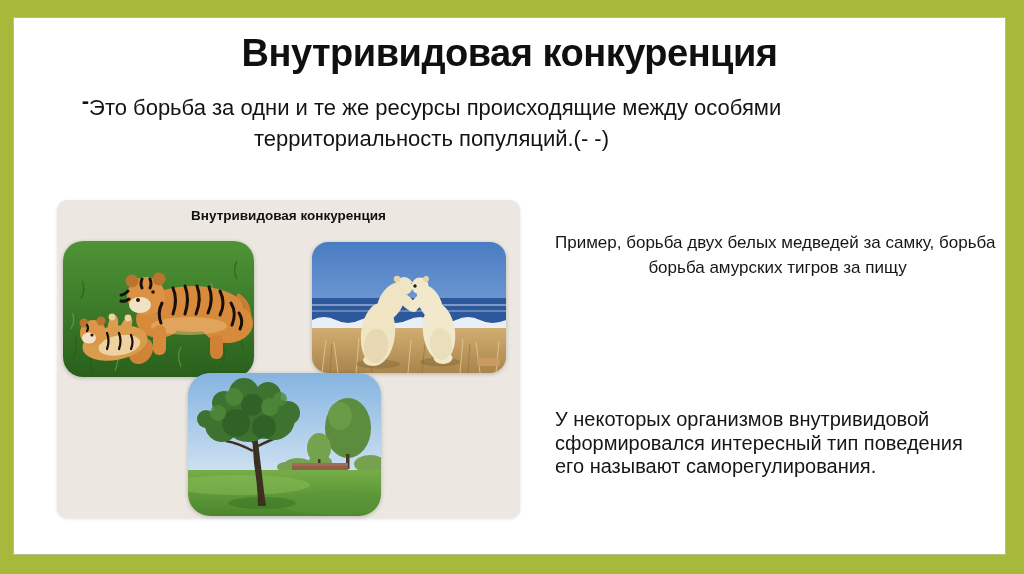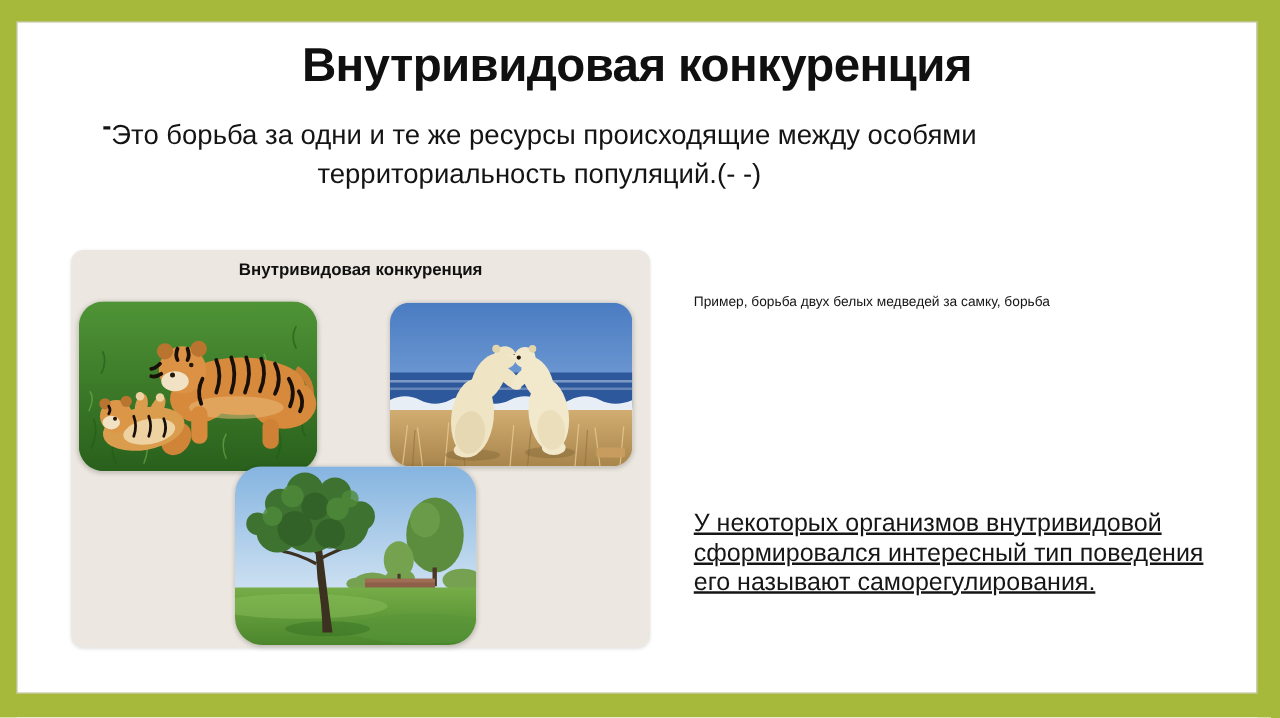--- a/index.html
+++ b/index.html
@@ -34,22 +34,22 @@
     position:absolute;left:0;top:8px;width:100%;text-align:center;
     font-size:13.5px;font-weight:700;color:#111;
   }
   .photo{position:absolute;overflow:hidden;box-shadow:0 1px 4px rgba(0,0,0,.22);}
   .photo svg{display:block;width:100%;height:100%;}
   .photo-tigers{left:63px;top:241px;width:191px;height:136px;border-radius:20px;}
   .photo-bears{left:312px;top:242px;width:194px;height:131px;border-radius:16px;}
   .photo-tree{left:188px;top:373px;width:193px;height:143px;border-radius:22px;}
   .tblock{position:absolute;color:#161616;}
   .tblock div{white-space:pre;}
-  .tblock-example{left:555px;top:230px;font-size:11px;line-height:25px;text-align:center;}
-  .tblock-territory{left:555px;top:408px;font-size:20px;line-height:23.5px;text-decoration:underline;}
+  .tblock-example{left:555px;top:230px;font-size:17px;line-height:25px;text-align:center;}
+  .tblock-territory{left:555px;top:408px;font-size:20px;line-height:23.5px;}
 </style>
 </head>
 <body>
 
 <div class="bar bar-top"></div>
 <div class="bar bar-bottom"></div>
 <div class="bar bar-left"></div>
 <div class="bar bar-right"></div>
 <div class="inner-edge"></div>
 
@@ -255,19 +255,20 @@
       <circle cx="46" cy="24" r="9"></circle>
         <circle cx="82" cy="34" r="9"></circle>
         <circle cx="30" cy="40" r="8"></circle>
         <circle cx="92" cy="26" r="7"></circle>
     </g>
   </svg>
 </div>
 
 <div class="tblock tblock-example">
   <div>Пример, борьба двух белых медведей за самку, борьба</div>
+  <div> борьба амурских тигров за пищу</div>
 </div>
 
 <div class="tblock tblock-territory">
   <div>У некоторых организмов внутривидовой</div>
   <div>сформировался интересный тип поведения</div>
   <div>его называют саморегулирования.</div>
 </div>
 
 </body></html>

